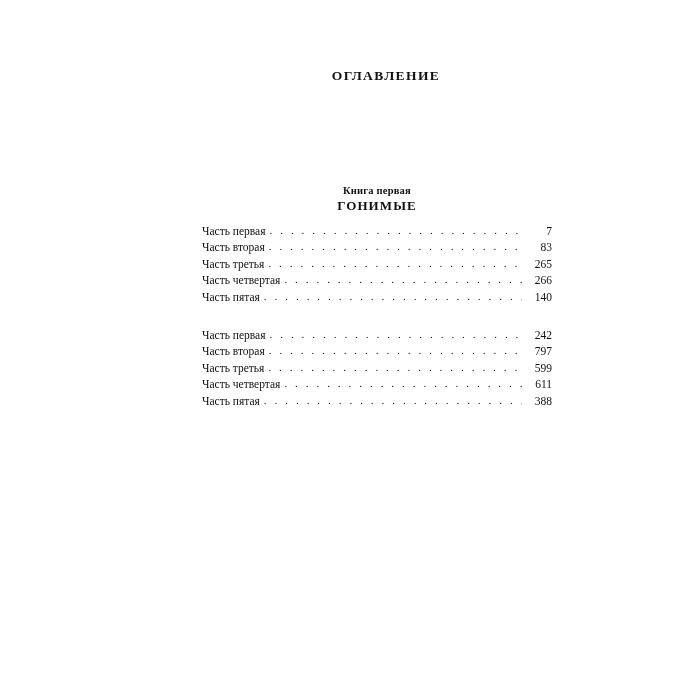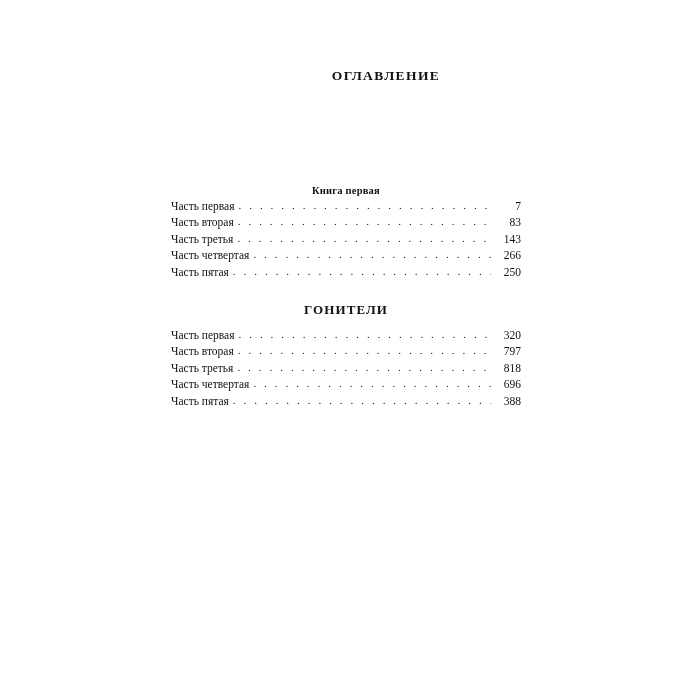--- a/index.html
+++ b/index.html
@@ -28,21 +28,21 @@
     text-align: center;
     font-size: 13.5px;
     font-weight: bold;
     letter-spacing: 1.4px;
     font-family: "Liberation Serif", serif;
     padding-left: 35px;
   }
   .toc-body {
     position: absolute;
     top: 185px;
-    left: 171px;
+    left: 202px;
     width: 350px;
   }
   .book-block {
     margin-bottom: 22px;
   }
   .book-label {
     text-align: center;
     font-size: 10.5px;
     font-weight: bold;
     letter-spacing: 0.2px;
@@ -88,70 +88,70 @@
 <body>
 
 <div class="page">
 
   <div class="toc-title">ОГЛАВЛЕНИЕ</div>
 
   <div class="toc-body">
 
     <div class="book-block">
       <div class="book-label">Книга первая</div>
+      <div class="book-name">ГОНИМЫЕ</div>
 
       <div class="entry">
         <span class="entry-label">Часть первая</span>
         <span class="entry-dots">. . . . . . . . . . . . . . . . . . . . . . . . . . . . . . . . . . . . . . . . . . . . . . . . . . . . . . . . . . . . . . . . . . . . . . . . . .</span>
         <span class="entry-page">7</span>
       </div>
       <div class="entry">
         <span class="entry-label">Часть вторая</span>
         <span class="entry-dots">. . . . . . . . . . . . . . . . . . . . . . . . . . . . . . . . . . . . . . . . . . . . . . . . . . . . . . . . . . . . . . . . . . . . . . . . . .</span>
         <span class="entry-page">83</span>
       </div>
       <div class="entry">
         <span class="entry-label">Часть третья</span>
         <span class="entry-dots">. . . . . . . . . . . . . . . . . . . . . . . . . . . . . . . . . . . . . . . . . . . . . . . . . . . . . . . . . . . . . . . . . . . . . . . . . .</span>
-        <span class="entry-page">143</span>
+        <span class="entry-page">265</span>
       </div>
       <div class="entry">
         <span class="entry-label">Часть четвертая</span>
         <span class="entry-dots">. . . . . . . . . . . . . . . . . . . . . . . . . . . . . . . . . . . . . . . . . . . . . . . . . . . . . . . . . . . . . . . . . . . . . . . . . .</span>
         <span class="entry-page">266</span>
       </div>
       <div class="entry">
         <span class="entry-label">Часть пятая</span>
         <span class="entry-dots">. . . . . . . . . . . . . . . . . . . . . . . . . . . . . . . . . . . . . . . . . . . . . . . . . . . . . . . . . . . . . . . . . . . . . . . . . .</span>
-        <span class="entry-page">250</span>
+        <span class="entry-page">140</span>
       </div>
     </div>
 
     <div class="book-block">
-      <div class="book-name">ГОНИТЕЛИ</div>
 
       <div class="entry">
         <span class="entry-label">Часть первая</span>
         <span class="entry-dots">. . . . . . . . . . . . . . . . . . . . . . . . . . . . . . . . . . . . . . . . . . . . . . . . . . . . . . . . . . . . . . . . . . . . . . . . . .</span>
-        <span class="entry-page">320</span>
+        <span class="entry-page">242</span>
       </div>
       <div class="entry">
         <span class="entry-label">Часть вторая</span>
         <span class="entry-dots">. . . . . . . . . . . . . . . . . . . . . . . . . . . . . . . . . . . . . . . . . . . . . . . . . . . . . . . . . . . . . . . . . . . . . . . . . .</span>
         <span class="entry-page">797</span>
       </div>
       <div class="entry">
         <span class="entry-label">Часть третья</span>
         <span class="entry-dots">. . . . . . . . . . . . . . . . . . . . . . . . . . . . . . . . . . . . . . . . . . . . . . . . . . . . . . . . . . . . . . . . . . . . . . . . . .</span>
-        <span class="entry-page">818</span>
+        <span class="entry-page">599</span>
       </div>
       <div class="entry">
         <span class="entry-label">Часть четвертая</span>
         <span class="entry-dots">. . . . . . . . . . . . . . . . . . . . . . . . . . . . . . . . . . . . . . . . . . . . . . . . . . . . . . . . . . . . . . . . . . . . . . . . . .</span>
-        <span class="entry-page">696</span>
+        <span class="entry-page">611</span>
       </div>
       <div class="entry">
         <span class="entry-label">Часть пятая</span>
         <span class="entry-dots">. . . . . . . . . . . . . . . . . . . . . . . . . . . . . . . . . . . . . . . . . . . . . . . . . . . . . . . . . . . . . . . . . . . . . . . . . .</span>
         <span class="entry-page">388</span>
       </div>
     </div>
 
   </div>
 </div>

